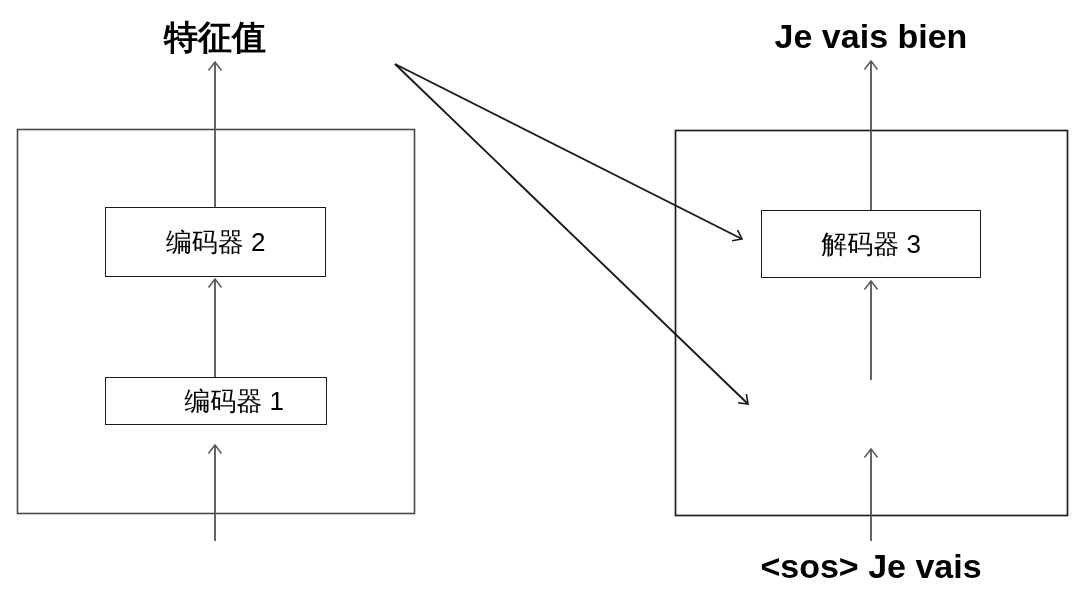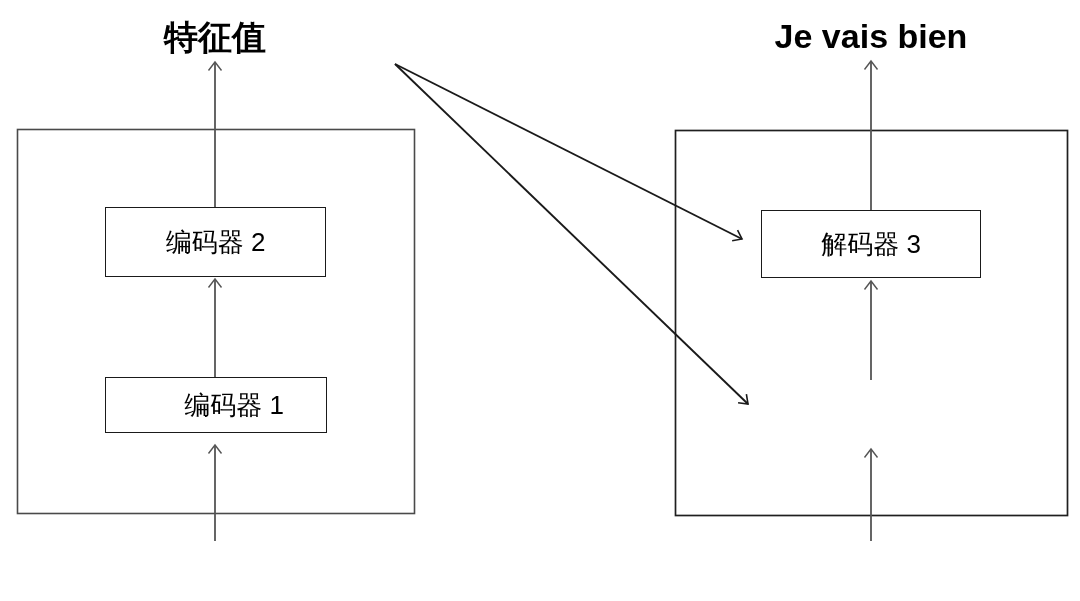--- a/index.html
+++ b/index.html
@@ -83,26 +83,27 @@
     <line x1="395" y1="64" x2="742" y2="239" stroke="#1a1a1a" stroke-width="1.9" marker-end="url(#openArrow)"></line>
     <line x1="395" y1="64" x2="748" y2="404" stroke="#1a1a1a" stroke-width="1.9" marker-end="url(#openArrow)"></line>
   </svg>
 
   <div class="label io-label" style="left:0px; top:20px; width:430px;">特征值</div>
 
   <div class="block-box" style="left:105px; top:207px; width:221px; height:70px;">
     <span class="block-label">编码器 2</span>
   </div>
 
-  <div class="block-box" style="left:105px; top:377px; width:222px; height:56px;padding-left:36px;">
+  <div class="block-box" style="left:105px; top:377px; width:222px; height:48px;padding-left:36px;">
     <span class="block-label">编码器 1</span>
   </div>
 
 
   <div class="label io-label" style="left:671px; top:19px; width:400px;">Je vais bien</div>
 
   <div class="block-box" style="left:761px; top:210px; width:220px; height:68px;">
     <span class="block-label">解码器 3</span>
   </div>
 
 
+  <div class="label io-label" style="left:671px; top:549px; width:400px;">&lt;sos&gt; Je vais</div>
 
 </div>
 
 </body></html>

